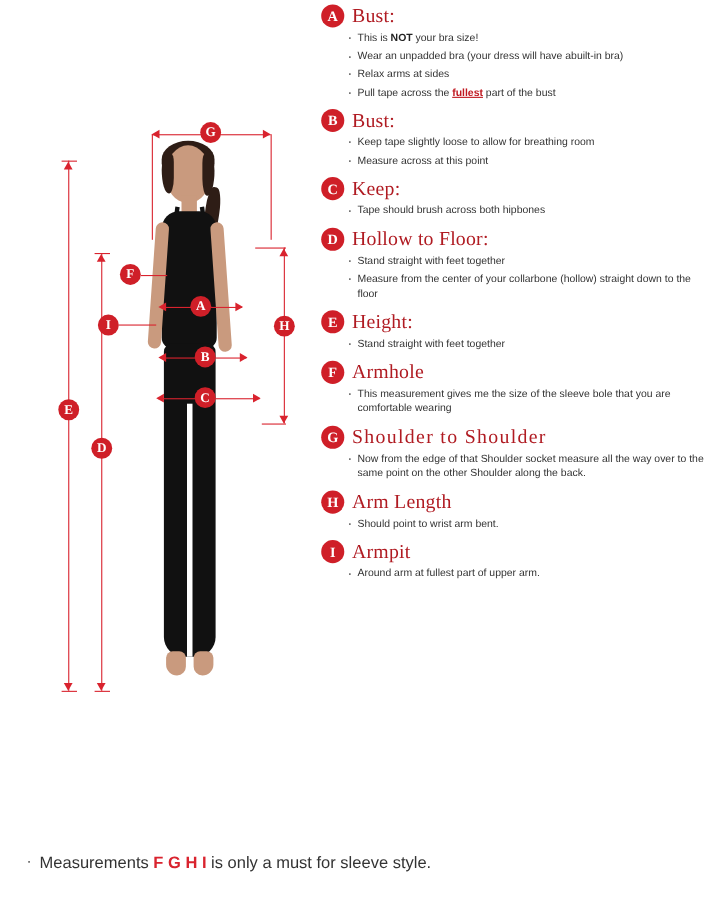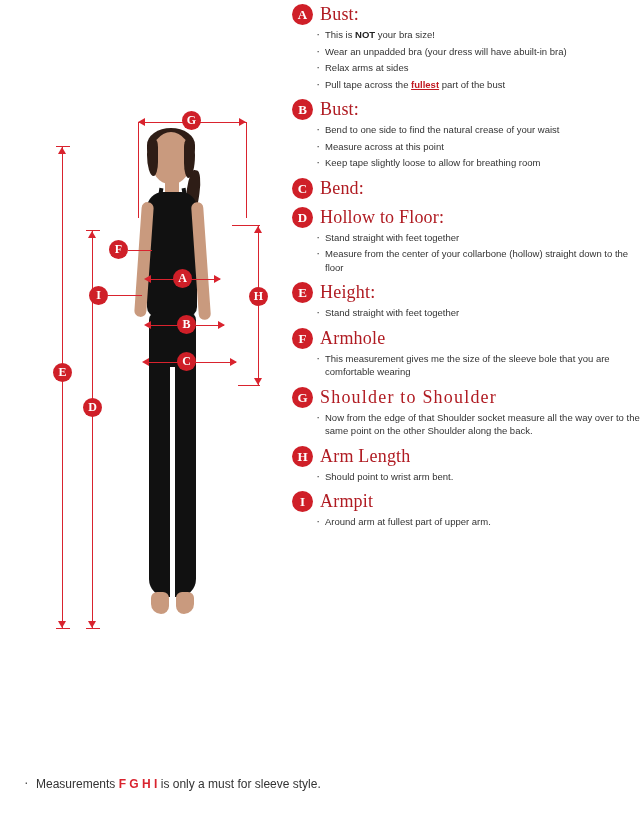--- a/index.html
+++ b/index.html
@@ -294,21 +294,21 @@
 
   
   .footer {
     position: absolute;
     left: 24px;
     top: 778px;
     width: 600px;
   }
   .footer-row {
     position: relative;
-    font-size: 12px;
+    font-size: 15px;
     line-height: 13.5px;
     color: #333;
     padding-left: 12px;
     margin-bottom: 4px;
   }
   .footer-row:before {
     content: "·";
     position: absolute;
     left: 0;
     top: -2px;
@@ -407,32 +407,32 @@
         <li>Pull tape across the <span class="hl">fullest</span> part of the bust</li>
       </ul>
     </div>
 
     <div class="entry">
       <div class="entry-head">
         <div class="circ">B</div>
         <div class="entry-title">Bust:</div>
       </div>
       <ul class="bullets">
-        <li>Bend to one side to find the natural crease of your waist</li>
+        <li>Keep tape slightly loose to allow for breathing room</li>
         <li>Measure across at this point</li>
-        <li>Keep tape slightly loose to allow for breathing room</li>
       </ul>
     </div>
 
     <div class="entry">
       <div class="entry-head">
         <div class="circ">C</div>
-        <div class="entry-title">Bend:</div>
-      </div>
-      <ul class="bullets">
+        <div class="entry-title">Keep:</div>
+      </div>
+      <ul class="bullets">
+        <li>Tape should brush across both hipbones</li>
       </ul>
     </div>
 
     <div class="entry">
       <div class="entry-head">
         <div class="circ">D</div>
         <div class="entry-title">Hollow to Floor:</div>
       </div>
       <ul class="bullets">
         <li>Stand straight with feet together</li>

